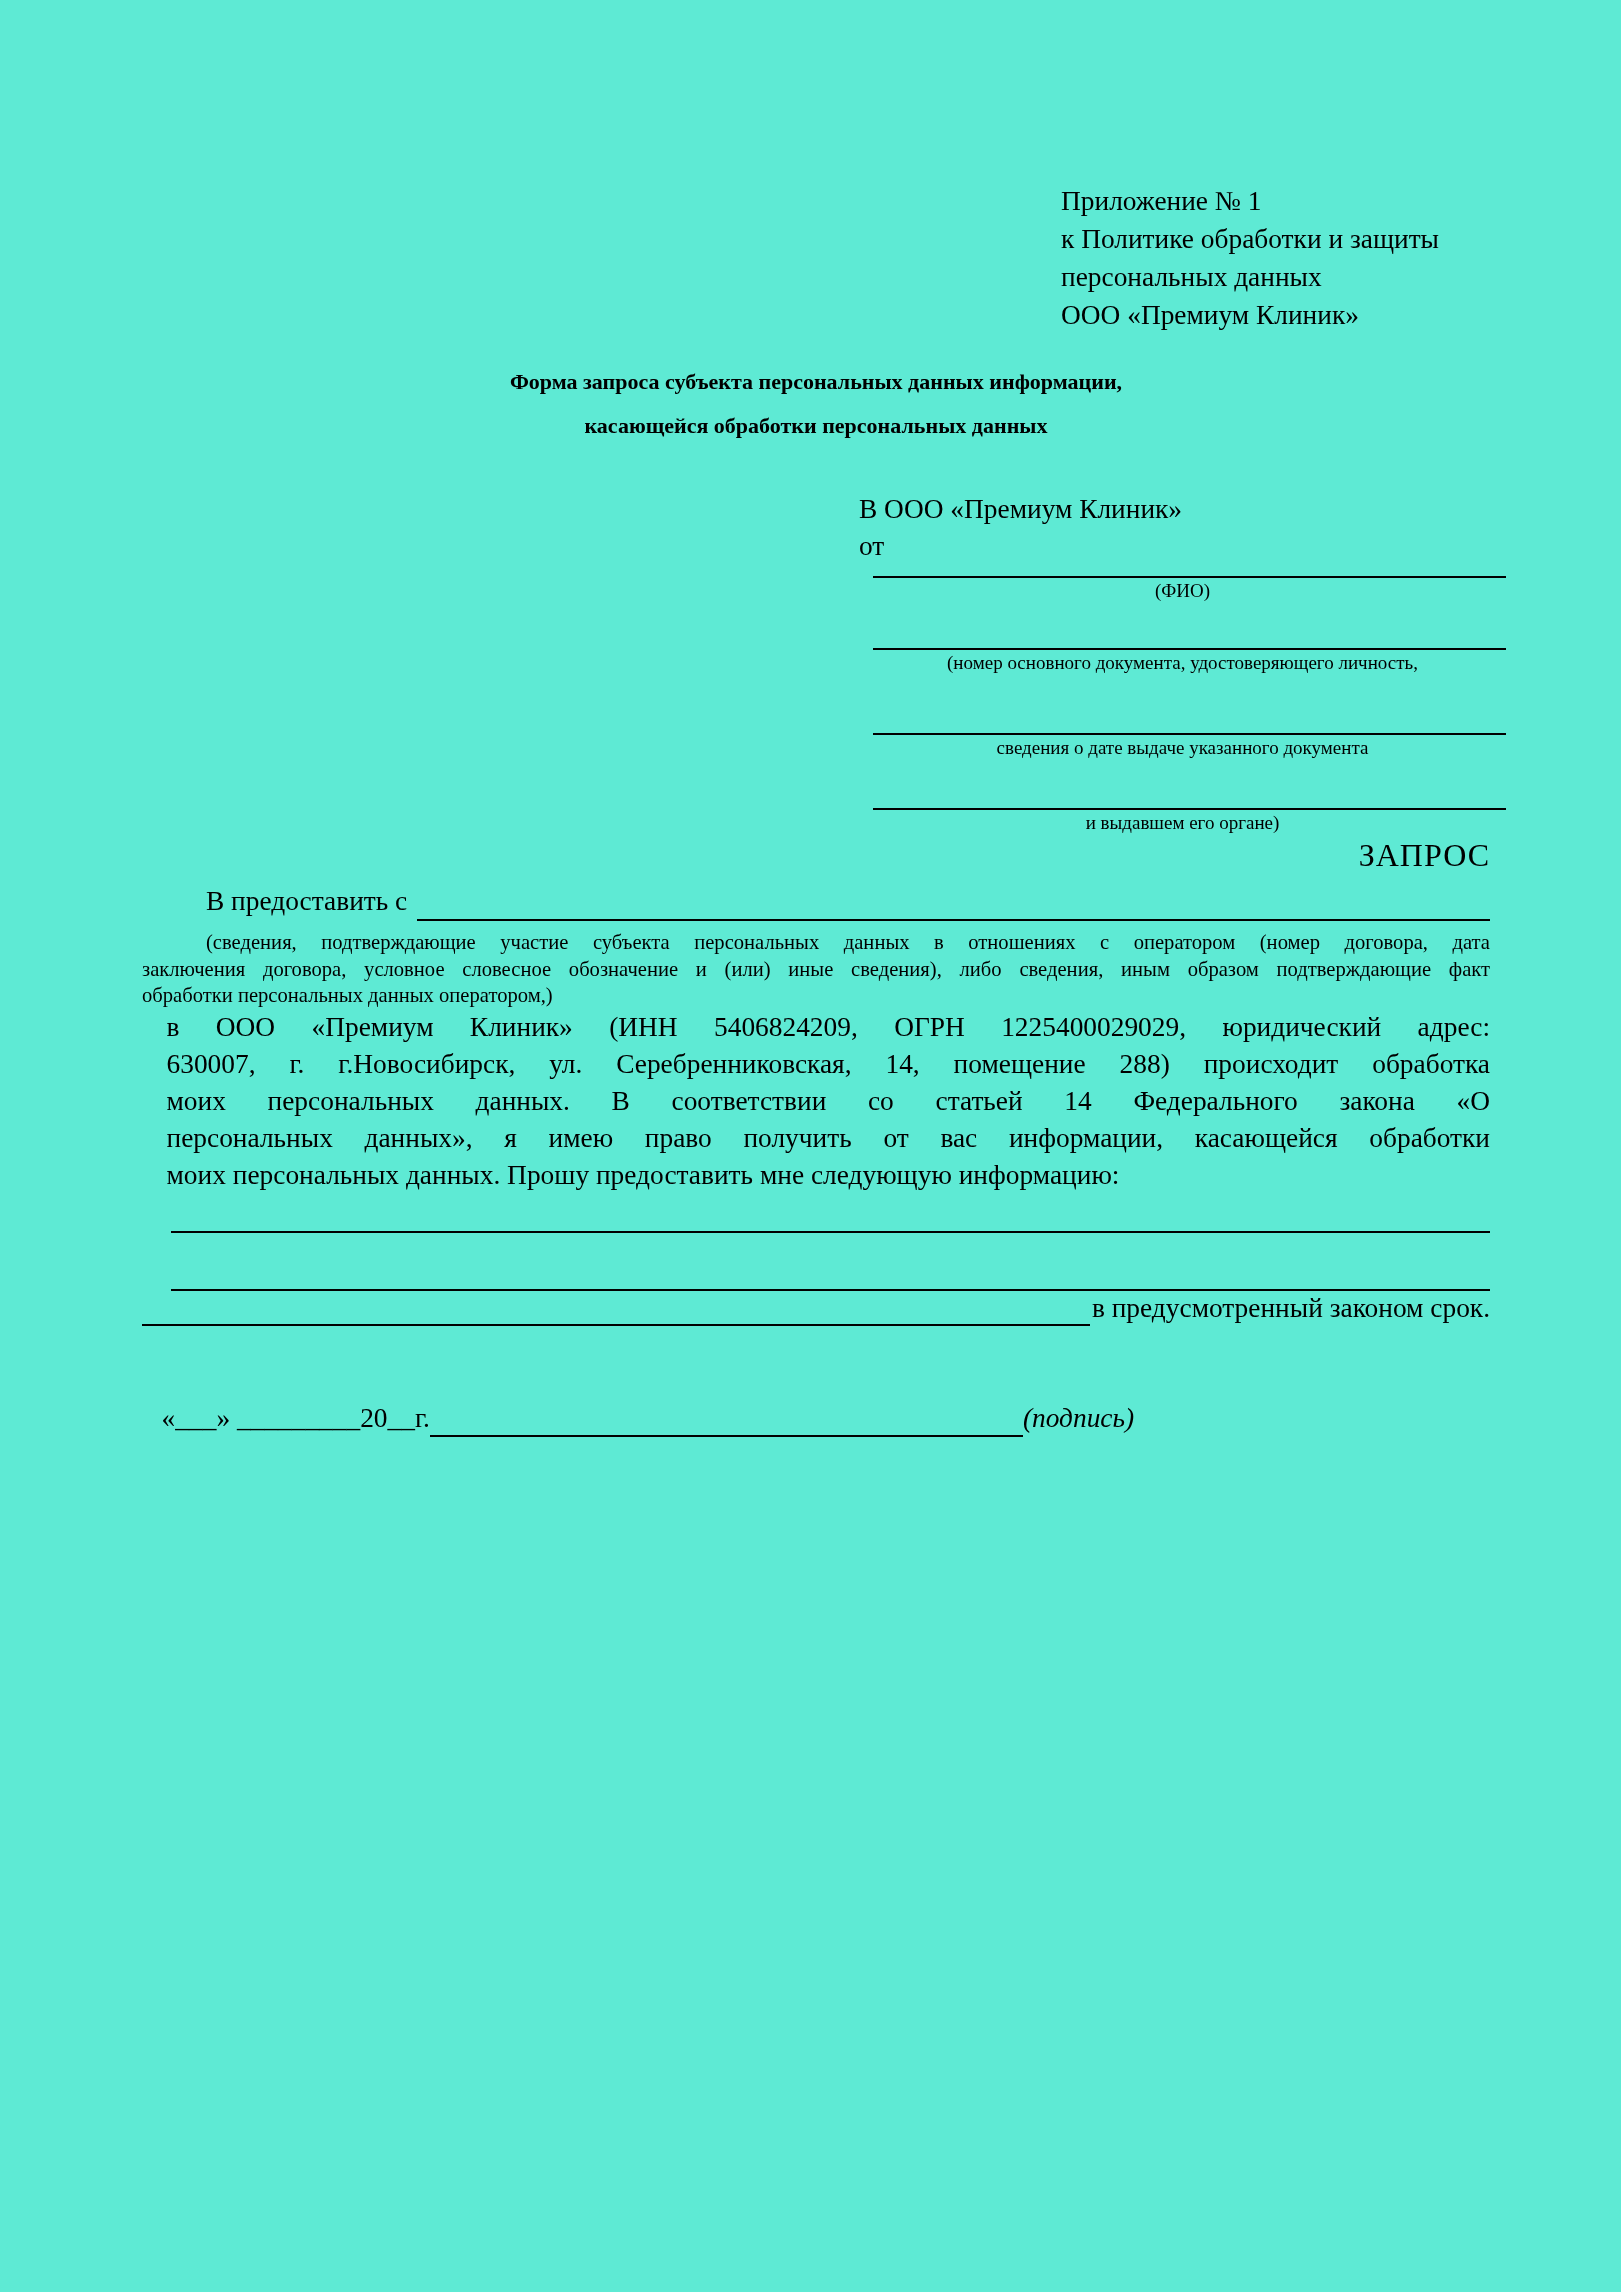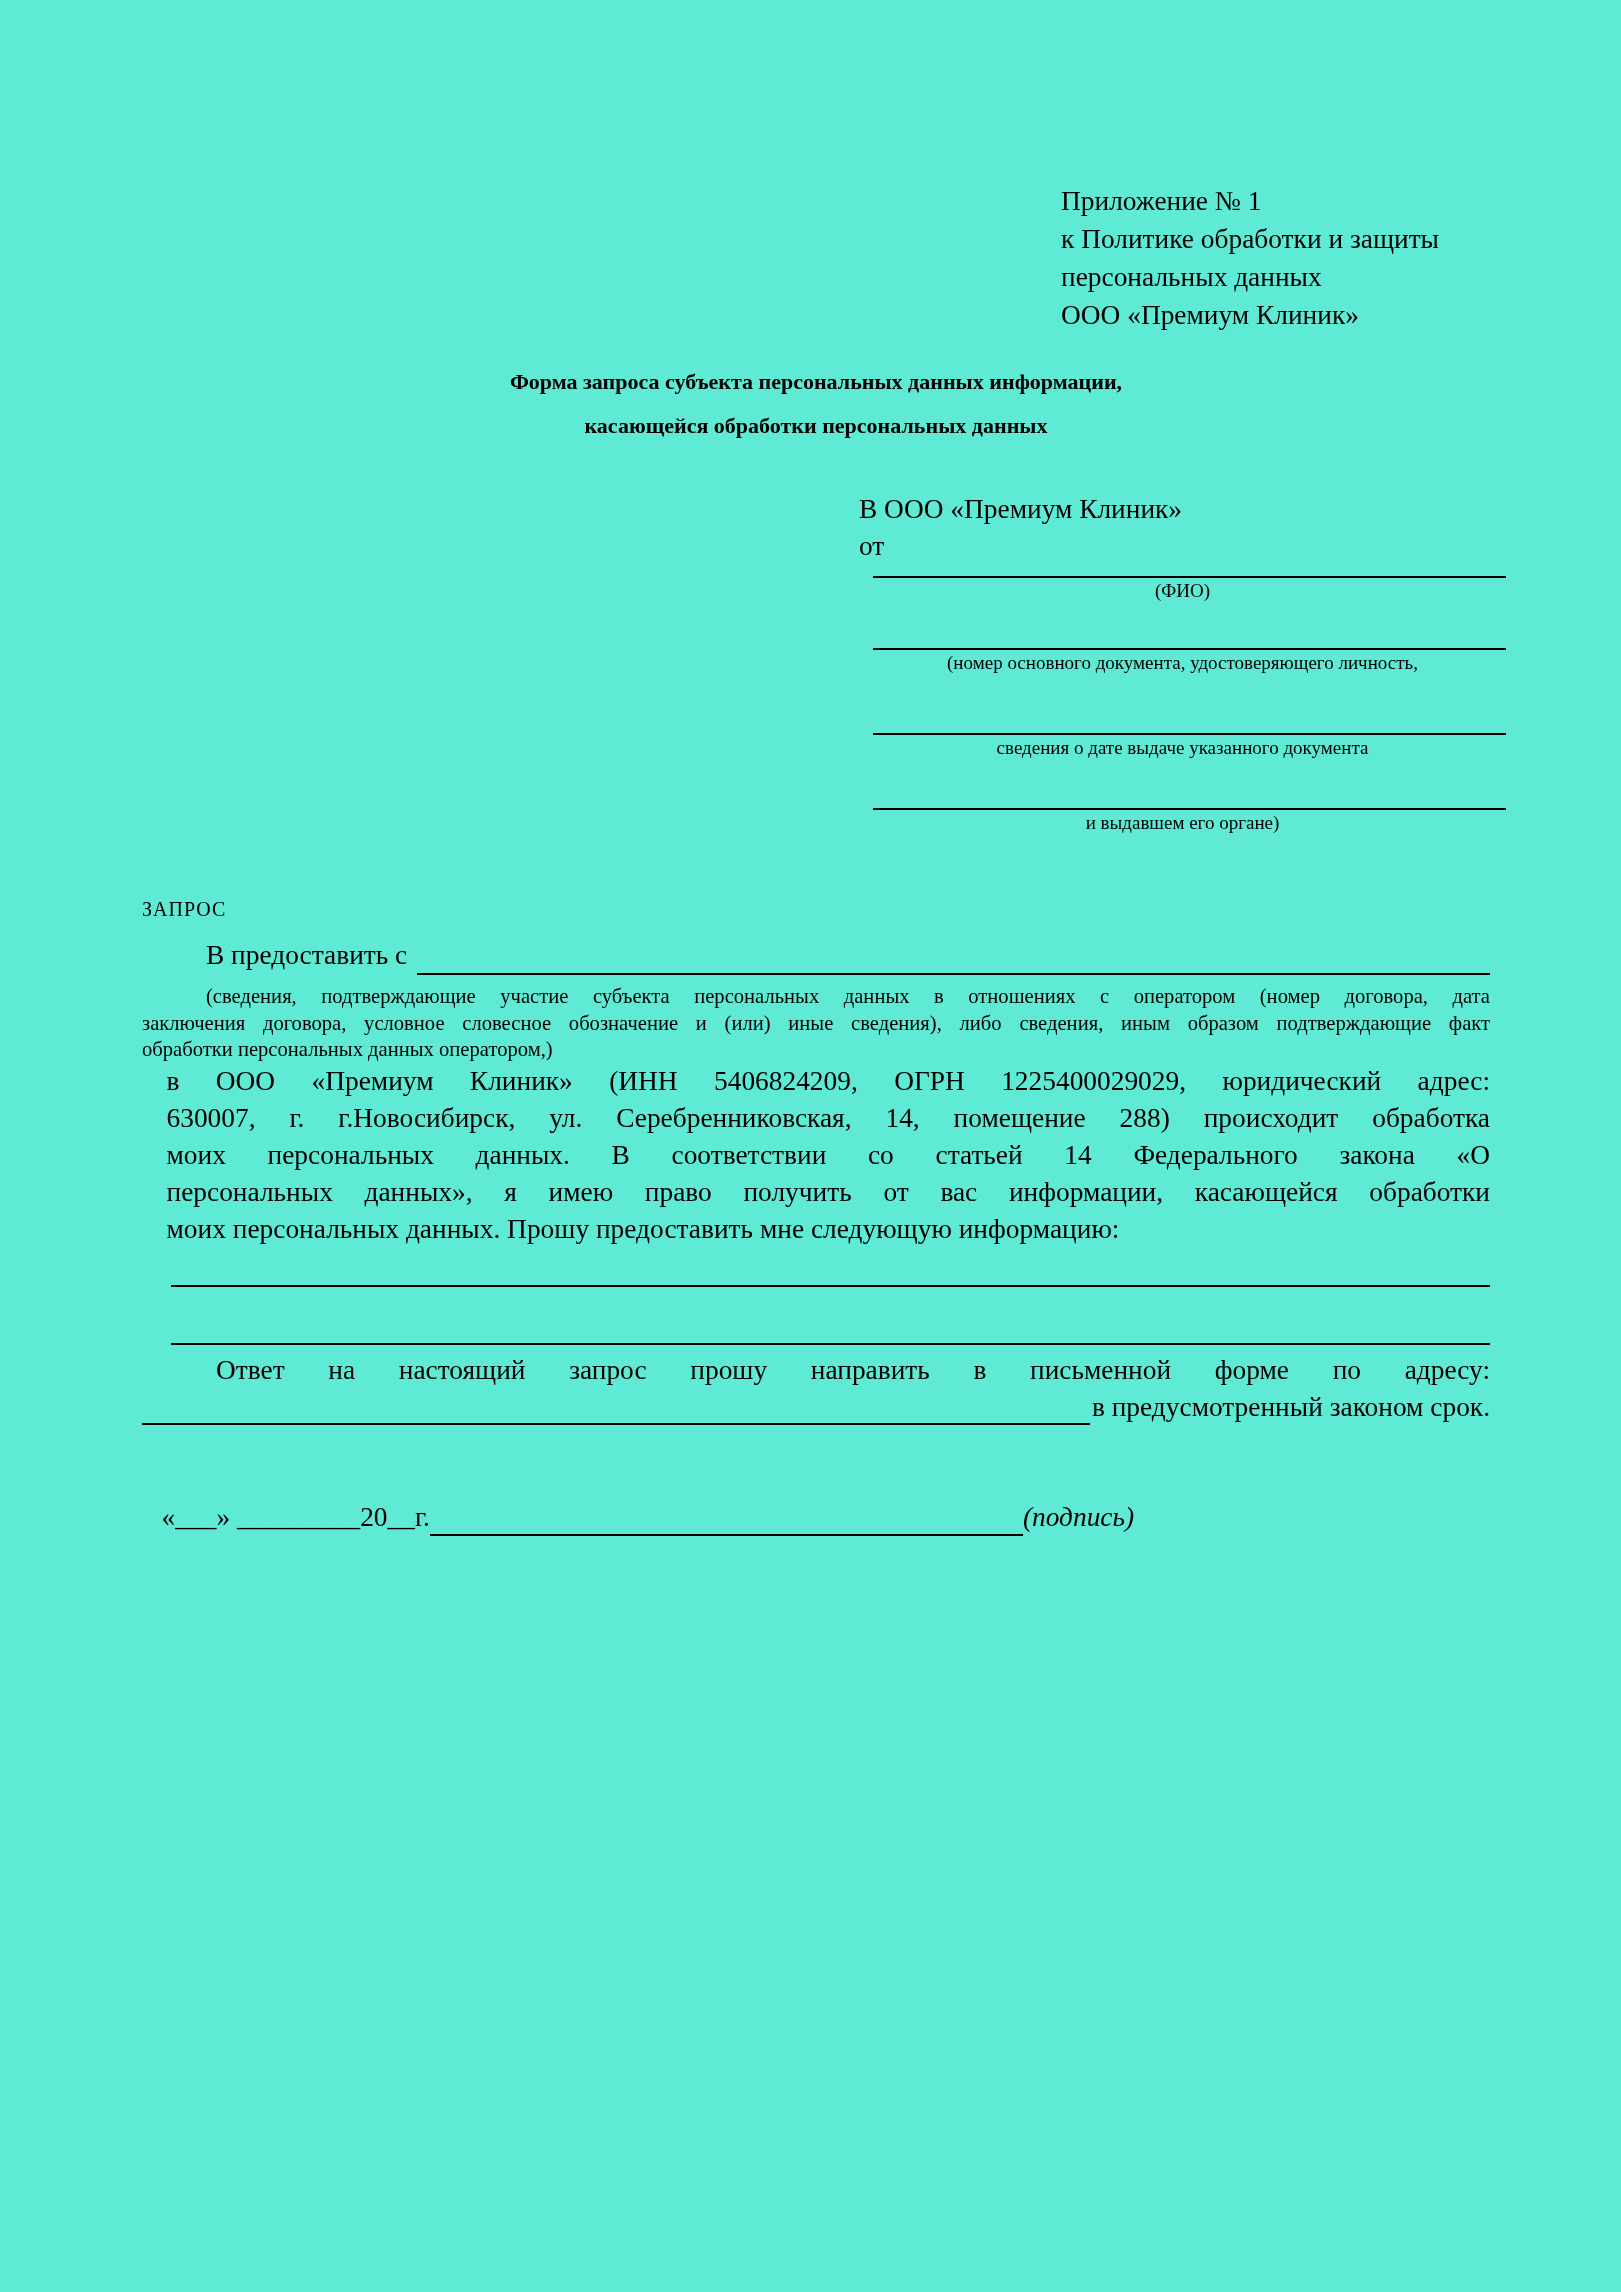--- a/index.html
+++ b/index.html
@@ -46,23 +46,22 @@
     margin-left:13.7px;
   }
   .addr-caption{
     font-size:19px;
     line-height:25.5px;
     text-align:center;
   }
   .gap33{height:32px;} .gap47{height:46px;} .gap37{height:36px;}
   
   .request-heading{
-    margin-top:54px;
-    text-align:left;
-    font-size:20px;
+    text-align:right;
+    font-size:32px;
     line-height:39px;
     letter-spacing:1px;
   }
   .intro-row{
     margin-top:7.8px;
     display:flex;
     align-items:flex-end;
     font-size:27.4px;
     line-height:39px;
     padding-left:64px;
@@ -184,21 +183,20 @@
       <div class="jline">в ООО «Премиум Клиник» (ИНН 5406824209, ОГРН 1225400029029, юридический адрес:</div>
       <div class="jline">630007, г. г.Новосибирск, ул. Серебренниковская, 14, помещение 288) происходит обработка</div>
       <div class="jline">моих персональных данных. В соответствии со статьей 14 Федерального закона «О</div>
       <div class="jline">персональных данных», я имею право получить от вас информации, касающейся обработки</div>
       <div class="jline last">моих персональных данных. Прошу предоставить мне следующую информацию:</div>
     </div>
 
     <div class="hr-blank hr-a"></div>
     <div class="hr-blank hr-b"></div>
 
-    <div class="reply-l1">Ответ на настоящий запрос прошу направить в письменной форме по адресу:</div>
 
     <div class="reply-row">
       <div class="fill"></div>
       <span>в предусмотренный законом срок.</span>
     </div>
 
     <div class="footer-row">
       <span>«___» _________20__г.</span>
       <span class="sig-group">
         <span class="sig-line"></span>

